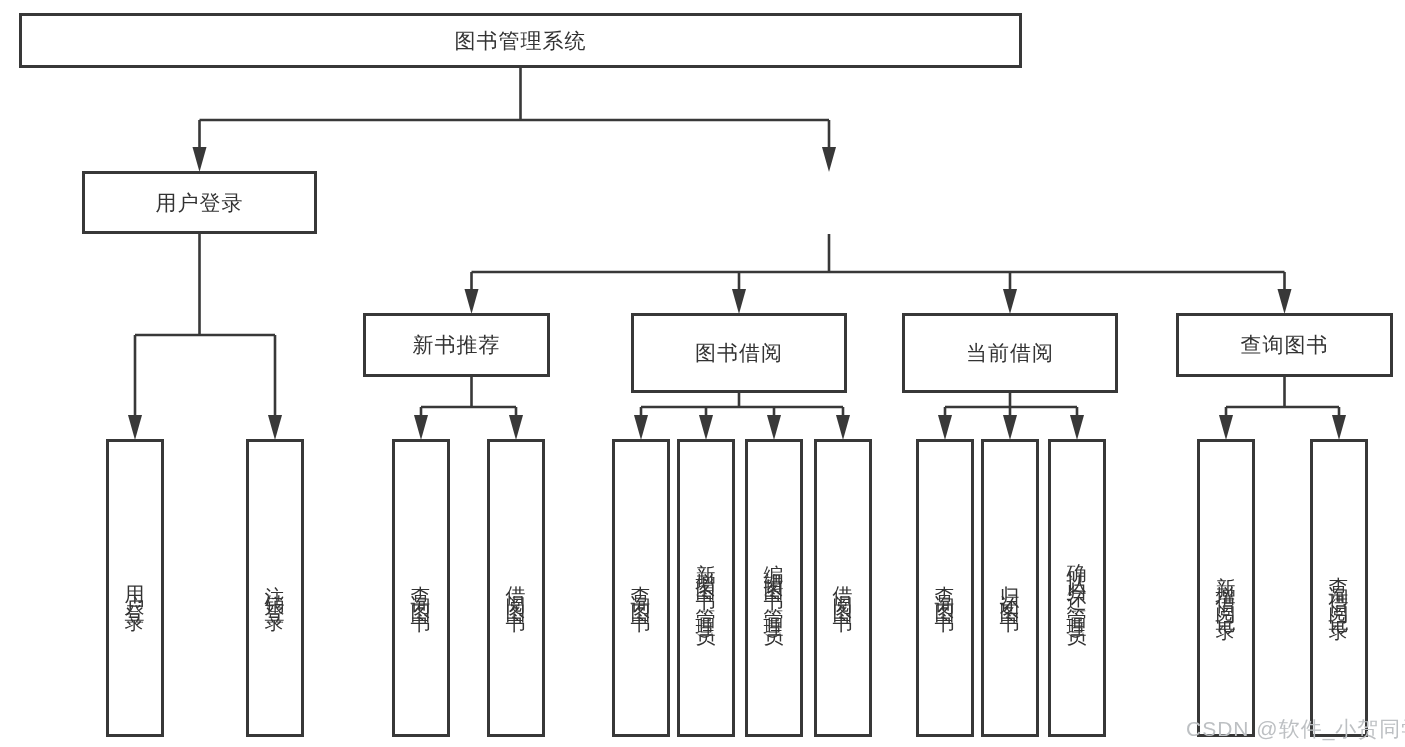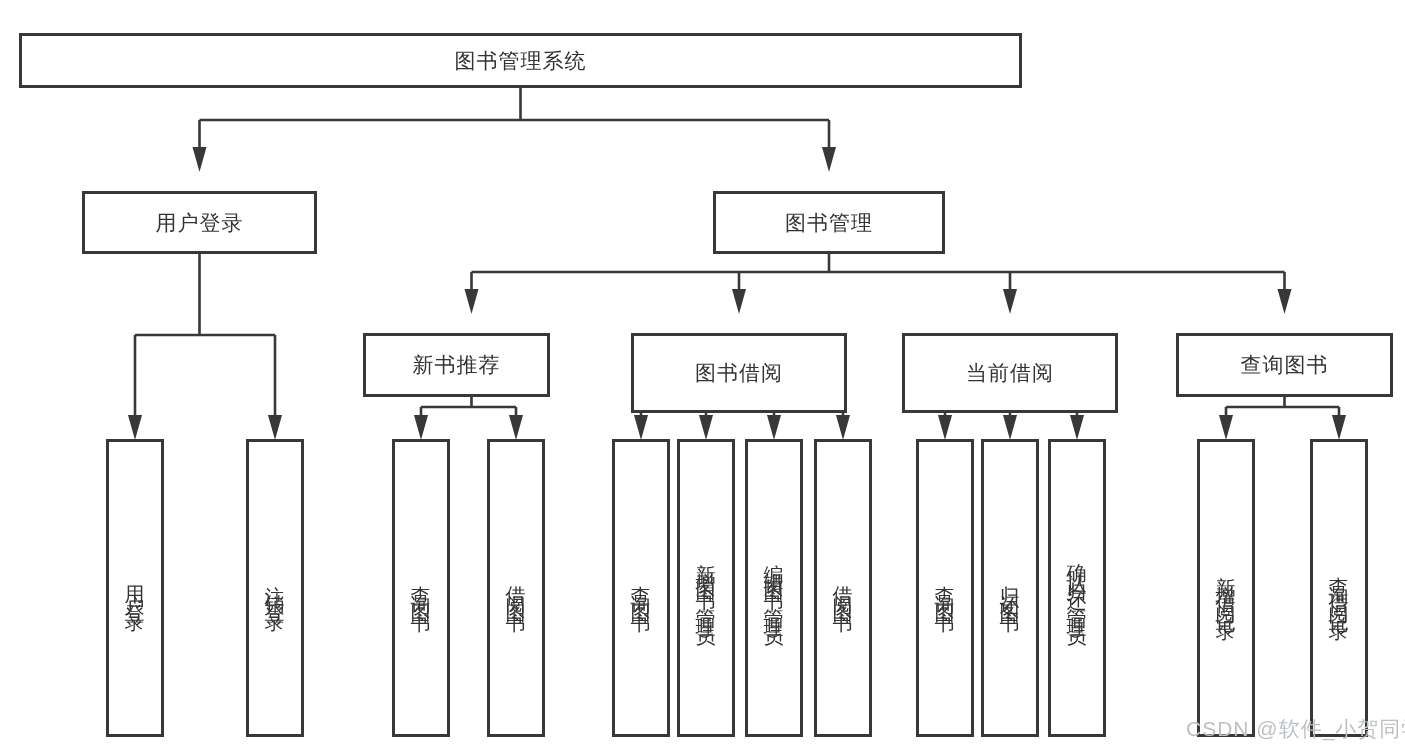--- a/index.html
+++ b/index.html
@@ -21,21 +21,21 @@
     position: absolute;
     box-sizing: border-box;
     border: 3px solid #383838;
     background: #ffffff;
     color: #333333;
     display: flex;
     align-items: center;
     justify-content: center;
     text-align: center;
   }
-  .hbox { font-size: 21px; letter-spacing: 1px; margin-top: 20px; }
+  .hbox { font-size: 21px; letter-spacing: 1px; }
   .vbox {
     writing-mode: vertical-rl;
     text-orientation: mixed;
     font-size: 20px;
     letter-spacing: 9px;
     line-height: 1;
     top: 439px;
     height: 298px;
     width: 58px;
   }
@@ -89,21 +89,20 @@
       <polygon points="1003,415 1017,415 1010,440"></polygon>
       <polygon points="1070,415 1084,415 1077,440"></polygon>
       <polygon points="1219,415 1233,415 1226,440"></polygon>
       <polygon points="1332,415 1346,415 1339,440"></polygon>
     </g>
   </svg>
 
   <div class="box hbox" style="left:19px; top:13px; width:1003px; height:55px">图书管理系统</div>
 
   <div class="box hbox" style="left:82px; top:171px; width:235px; height:63px">用户登录</div>
-  <div class="box hbox" style="left:713px; top:171px; width:232px; height:63px">图书管理</div>
 
   <div class="box hbox" style="left:363px; top:313px; width:187px; height:64px">新书推荐</div>
   <div class="box hbox" style="left:631px; top:313px; width:216px; height:80px">图书借阅</div>
   <div class="box hbox" style="left:902px; top:313px; width:216px; height:80px">当前借阅</div>
   <div class="box hbox" style="left:1176px; top:313px; width:217px; height:64px">查询图书</div>
 
   <div class="box vbox" style="left:106px">用户登录</div>
   <div class="box vbox" style="left:246px">注销登录</div>
 
   <div class="box vbox" style="left:392px">查询图书</div>

